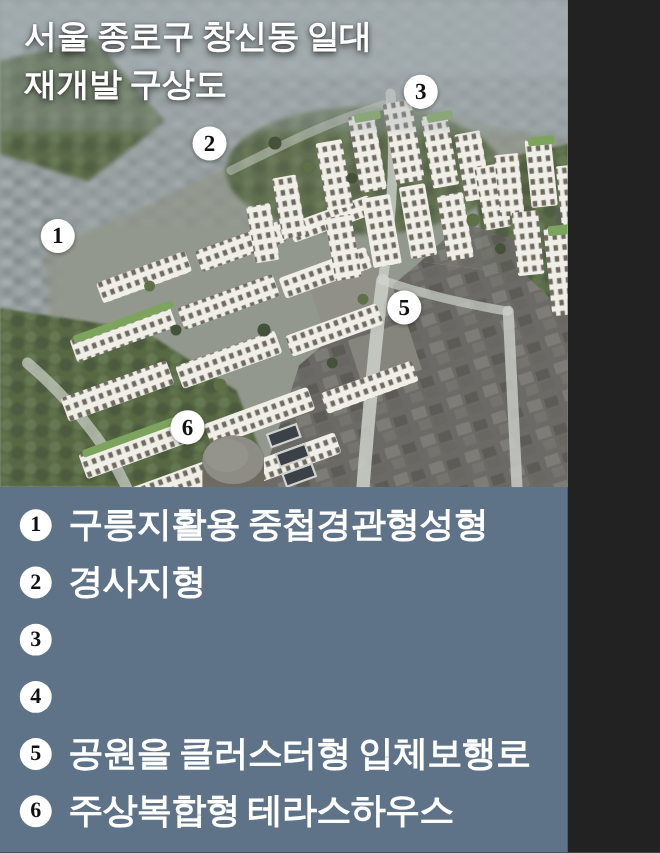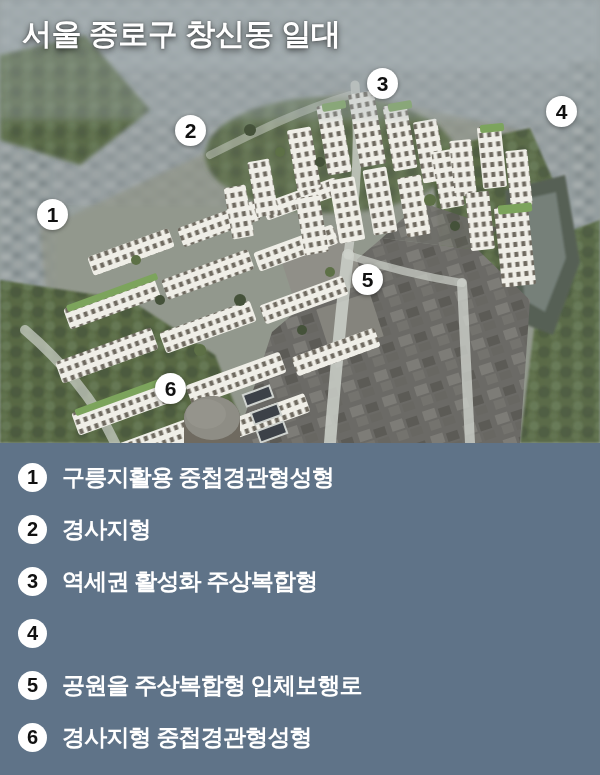--- a/index.html
+++ b/index.html
@@ -3,23 +3,23 @@
 <meta charset="utf-8">
 <style>
   :root{
     --legend-bg:#5f7388;
     --marker-fill:#ffffff;
     --marker-num:#111111;
     --text:#ffffff;
   }
   html,body{margin:0;padding:0;background:#222;}
   .screen{
-    position:relative;width:600px;height:775px;overflow:hidden;
+    position:relative;width:516px;height:775px;overflow:hidden;
     background:var(--legend-bg);
-    font-family:Liberation Sans, sans-serif;
+    font-family:Liberation Serif, serif;
   }
   
   .photo{position:absolute;top:0;left:0;width:600px;height:443px;overflow:hidden;}
   .photo svg{display:block;}
   
   .title{
     position:absolute;top:12px;left:22px;color:var(--text);
     font-size:30px;font-weight:700;line-height:43px;letter-spacing:-0.5px;
     text-shadow:0 2px 6px rgba(0,0,0,.65),0 0 2px rgba(0,0,0,.45);
     white-space:nowrap;
@@ -40,21 +40,21 @@
     display:flex;flex-direction:column;gap:16px;
   }
   .legend-row{display:flex;align-items:center;gap:15px;height:36px;}
   .legend-circle{
     flex:0 0 29px;width:29px;height:29px;border-radius:50%;
     background:var(--marker-fill);color:var(--marker-num);
     display:flex;align-items:center;justify-content:center;
     font-size:20px;font-weight:700;
   }
   .legend-label{
-    color:var(--text);font-size:23px;font-weight:700;letter-spacing:-0.8px;
+    color:var(--text);font-size:32px;font-weight:700;letter-spacing:-0.8px;
     white-space:nowrap;
   }
 </style>
 </head>
 <body>
 
 <div class="screen">
 
   <div class="photo">
     <svg width="600" height="443" viewBox="0 0 600 443">
@@ -201,48 +201,48 @@
         <rect x="252" y="408" width="28" height="12" fill="#3c4148" stroke="#cfd3cf" stroke-width="2" transform="rotate(-20 266 414)"></rect>
         <rect x="258" y="426" width="28" height="12" fill="#3c4148" stroke="#cfd3cf" stroke-width="2" transform="rotate(-20 272 432)"></rect>
       </g>
 
       <rect x="0" y="0" width="600" height="120" fill="#a3adb1" opacity="0.35" filter="url(#b3)"></rect>
     </svg>
   </div>
 
   <div class="title">
     <div>서울 종로구 창신동 일대</div>
+    <div>재개발 구상도</div>
   </div>
 
   <div class="marker" style="left:53px;top:215px;">1</div>
   <div class="marker" style="left:191px;top:131px;">2</div>
   <div class="marker" style="left:383px;top:84px;">3</div>
   <div class="marker" style="left:562px;top:112px;">4</div>
   <div class="marker" style="left:368px;top:280px;">5</div>
   <div class="marker" style="left:171px;top:389px;">6</div>
 
   <div class="legend">
     <div class="legend-row">
       <div class="legend-circle">1</div>
       <div class="legend-label">구릉지활용 중첩경관형성형</div>
     </div>
     <div class="legend-row">
       <div class="legend-circle">2</div>
       <div class="legend-label">경사지형</div>
     </div>
     <div class="legend-row">
       <div class="legend-circle">3</div>
-      <div class="legend-label">역세권 활성화 주상복합형</div>
     </div>
     <div class="legend-row">
       <div class="legend-circle">4</div>
     </div>
     <div class="legend-row">
       <div class="legend-circle">5</div>
-      <div class="legend-label">공원을 주상복합형 입체보행로</div>
+      <div class="legend-label">공원을 클러스터형 입체보행로</div>
     </div>
     <div class="legend-row">
       <div class="legend-circle">6</div>
-      <div class="legend-label">경사지형 중첩경관형성형</div>
+      <div class="legend-label">주상복합형 테라스하우스</div>
     </div>
   </div>
 
 </div>
 
 </body></html>

